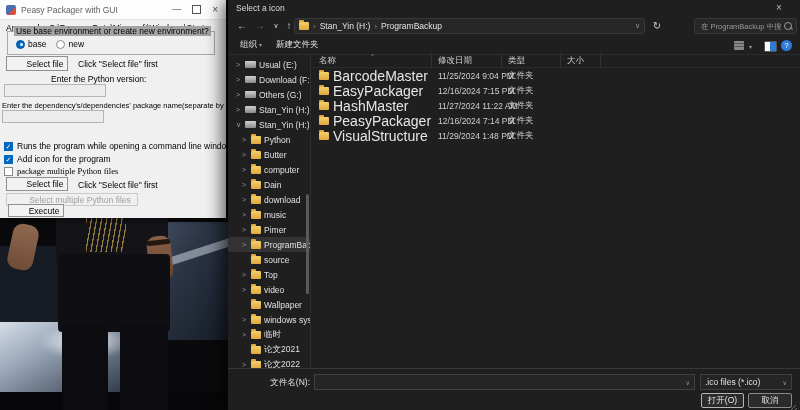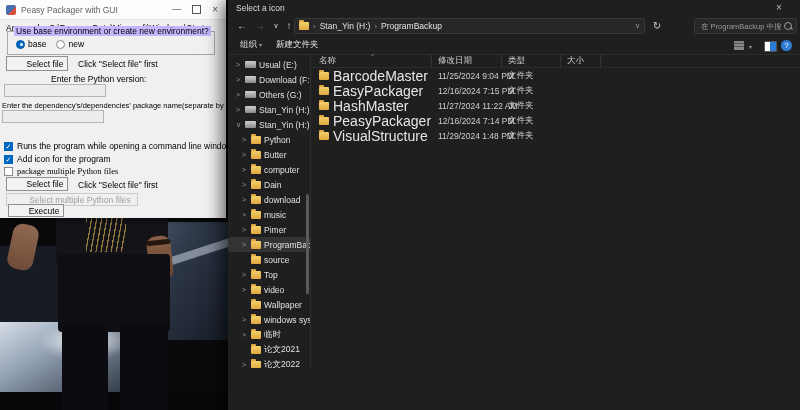--- a/index.html
+++ b/index.html
@@ -25,21 +25,21 @@
   .window{position:absolute;left:0;top:0;width:226px;height:218px;background:#f0f0f0;color:#000;font-size:8.5px;box-shadow:2px 2px 6px rgba(0,0,0,.5);}
   .w-titlebar{position:absolute;left:0;top:0;width:226px;height:19px;background:#fdfdfd;display:flex;align-items:center;border-bottom:1px solid #e3e3e3;}
   .w-appicon{width:10px;height:10px;margin:0 5px 0 6px;background:linear-gradient(135deg,#4b6eaf 55%,#d94f3d 56%);border-radius:2px;}
   .w-title{color:#5f5f5f;font-size:8.5px;flex:1;}
   .w-controls{display:flex;align-items:center;gap:11px;margin-right:8px;color:#555;}
   .w-min{font-size:9px;line-height:9px;}
   .w-max{width:7px;height:7px;border:1px solid #555;}
   .w-close{font-size:10px;line-height:10px;}
   .w-label{position:absolute;color:#000;white-space:nowrap;}
   .groupbox{position:absolute;left:7px;top:31px;width:206px;height:22px;border:1px solid #a9a9a9;}
-  .gb-legend{position:absolute;left:6px;top:-6px;background:#c4b5fd;padding:0 2px;white-space:nowrap;}
+  .gb-legend{position:absolute;left:6px;top:-6px;background:#a3a3a3;padding:0 2px;white-space:nowrap;}
   .radio-row{position:absolute;left:8px;top:7px;display:flex;align-items:center;gap:10px;}
   .radio{display:flex;align-items:center;gap:3px;}
   .r-dot{width:9px;height:9px;border-radius:50%;box-sizing:border-box;}
   .r-on{background:#0067c0;border:1px solid #0058a8;position:relative;}
   .r-on::after{content:"";position:absolute;left:2.5px;top:2.5px;width:3px;height:3px;background:#fff;border-radius:50%;}
   .r-off{background:#fff;border:1px solid #8a8a8a;}
   .btn{position:absolute;background:#f2f2f2;border:1px solid #909090;font-size:8.5px;text-align:center;color:#000;display:flex;align-items:center;justify-content:center;box-sizing:border-box;padding-left:16px;}
   .btn.disabled{color:#9e9e9e;border-color:#c9c9c9;background:#f0f0f0;}
   .entry{position:absolute;background:#ececec;border:1px solid #b5b5b5;box-sizing:border-box;}
   .cb-row{position:absolute;display:flex;align-items:center;gap:4px;white-space:nowrap;}
@@ -383,14 +383,28 @@
                 <span class="txt">VisualStructure</span>
               </span>
     <span class="c-date">11/29/2024 1:48 PM</span>
     <span class="c-type">文件夹</span>
     <span class="c-size"></span>
   </div>
           </div>
       </div>
     </div>
 
+    <div class="d-footer">
+      <span class="fn-label">文件名(N):</span>
+      <div class="fn-input">
+        <input value="" style="">
+        <span class="combo-caret">∨</span>
+      </div>
+      <div class="ft-select">
+        <span>.ico files (*.ico)</span>
+        <span class="combo-caret">∨</span>
+      </div>
+      <div class="d-btn primary open-btn">打开(O)</div>
+      <div class="d-btn cancel-btn">取消</div>
+      <div class="grip"></div>
+    </div>
   </div>
 </div>
 
 </body></html>

